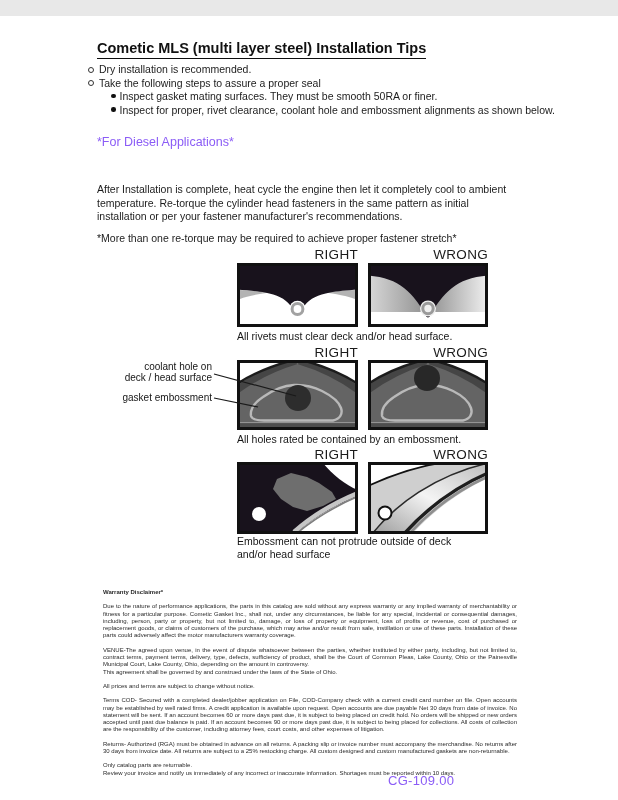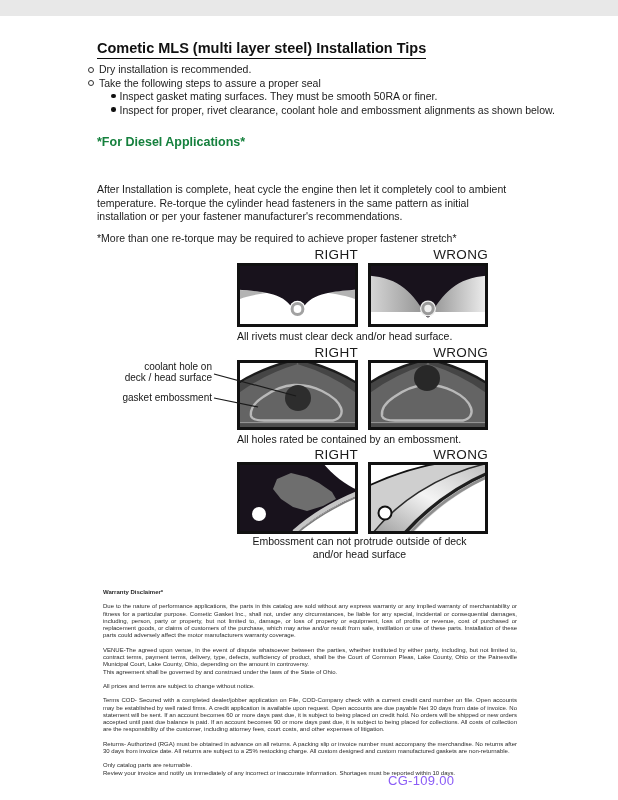--- a/index.html
+++ b/index.html
@@ -13,30 +13,30 @@
     left:97px;top:24px;font-size:14.5px;font-weight:bold;color:#111;
     border-bottom:1.8px solid #0d0d0d;padding-bottom:1.5px;display:inline-block;white-space:nowrap;
   }
   
   .bullets{left:88px;top:47px;width:470px;font-size:10.5px;}
   .bullet-row{display:flex;align-items:flex-start;height:13.6px;}
   .bullet-row.sub{padding-left:23px;}
   .b-circle{flex:0 0 auto;width:4px;height:4px;border:1px solid #333;border-radius:50%;margin:3.5px 5px 0 0;}
   .b-dot{flex:0 0 auto;width:4.5px;height:4.5px;background:#111;border-radius:50%;margin:3.5px 4px 0 0;}
   
-  .diesel-head{left:97px;top:119px;font-size:12.5px;font-weight:bold;color:#15803d;}
+  .diesel-head{left:97px;top:119px;font-size:12.5px;font-weight:normal;color:#8b5cf6;}
   .body-para{left:97px;width:424px;font-size:10.5px;line-height:13.5px;}
   .p1{top:137px;}
   .p2{top:167px;}
   .note{top:216px;}
   
   .dg-head{width:121px;text-align:right;font-size:13.5px;color:#1b1b1b;letter-spacing:.3px;}
   .panel{display:block;}
   .caption{left:237px;font-size:10.5px;color:#161616;}
-  .cap3{width:245px;line-height:13px;text-align:center;}
+  .cap3{width:245px;line-height:13px;}
   .ann-label{width:120px;left:92px;text-align:right;font-size:10px;line-height:11px;color:#161616;}
   .overlay{left:0;top:330px;pointer-events:none;}
   
   .fine{left:103px;top:573px;width:414px;font-size:6px;line-height:7.3px;color:#2a2a2a;}
   .fine p{margin:0 0 7px 0;text-align:justify;}
   .fine .np{margin:0;}
   .fine .bold{font-weight:bold;}
   
   .footer{left:388px;top:757px;font-size:13px;color:#8b5cf6;letter-spacing:.3px;}
 </style>

